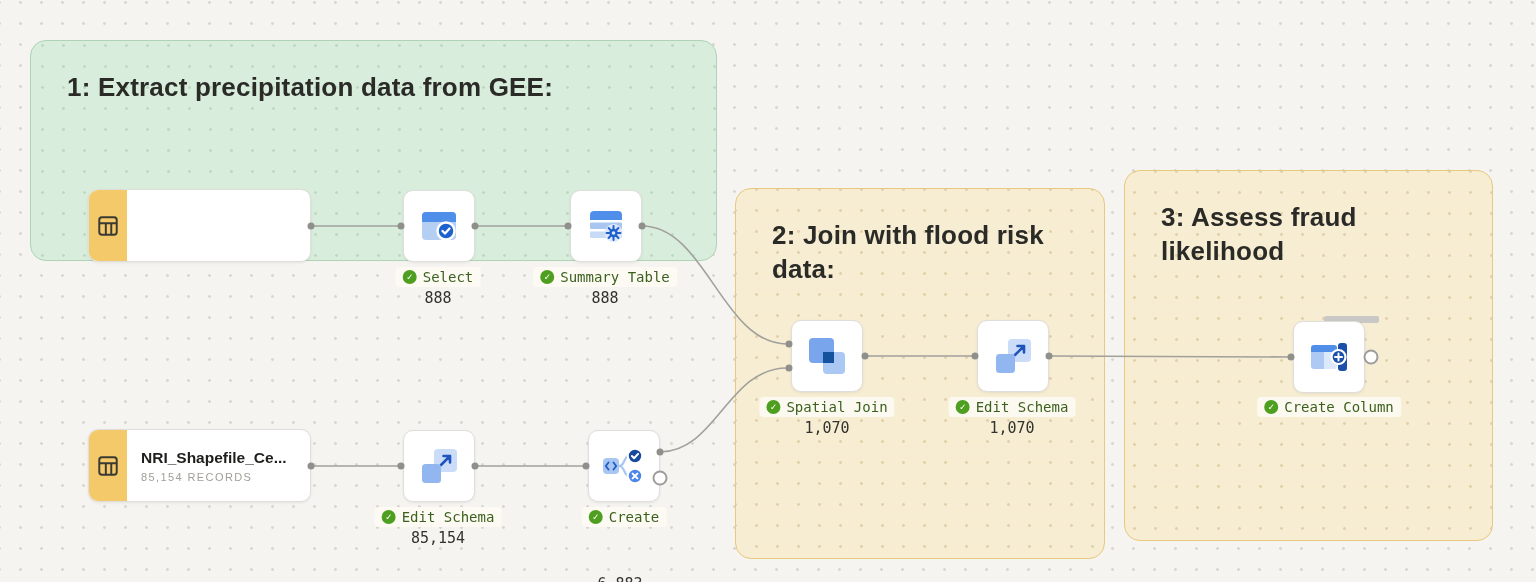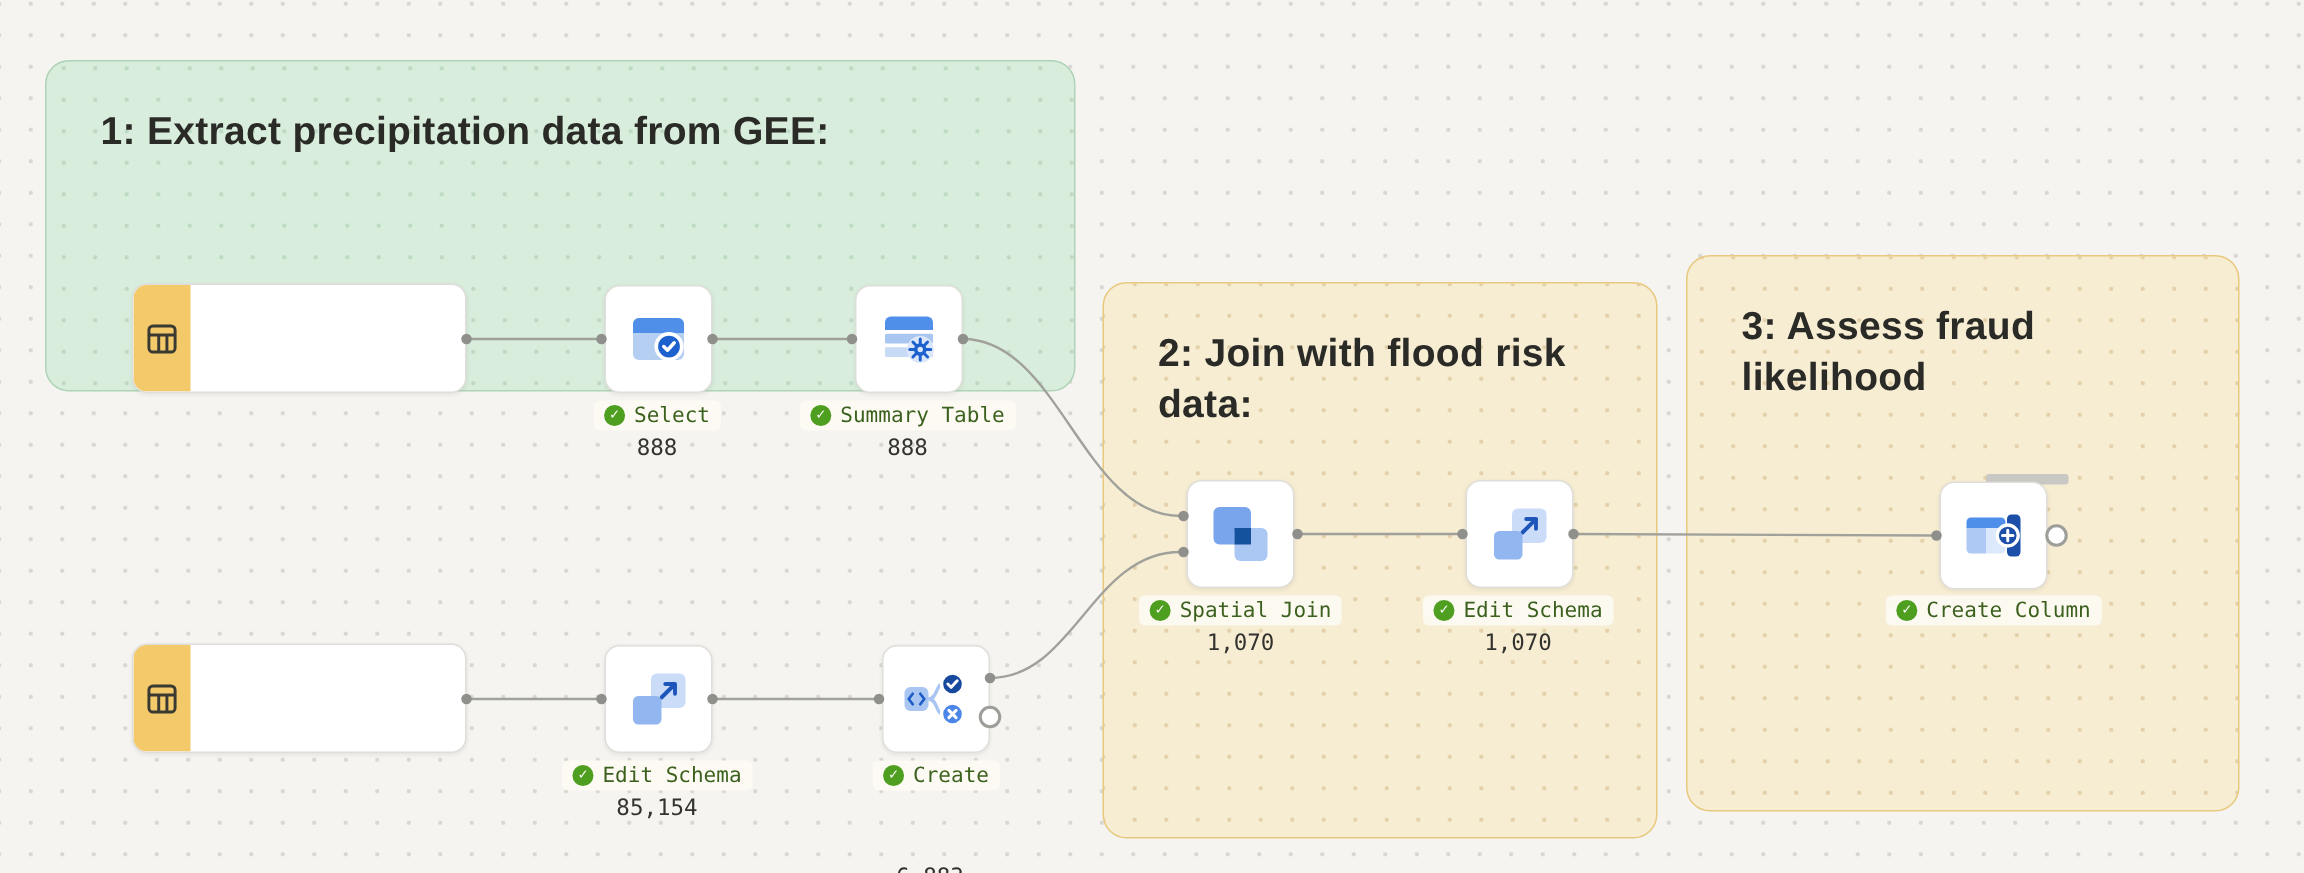--- a/index.html
+++ b/index.html
@@ -95,20 +95,24 @@
       </svg>
     </div>
   </div>
 
   <div class="node dataset" style="left:88px;top:429px;width:223px;height:73px;">
     <div class="stripe">
       <svg width="24" height="24" viewBox="0 0 22 22">
         <rect x="3" y="3" width="16" height="16" rx="2.5" fill="none" stroke="#3a3a33" stroke-width="1.8"></rect>
         <path d="M3 8.5 H19 M9 8.5 V19 M14 8.5 V19" stroke="#3a3a33" stroke-width="1.8" fill="none"></path>
       </svg>
+    </div>
+    <div class="ds-text">
+      <div class="ds-name">NRI_Shapefile_Ce...</div>
+      <div class="ds-records">85,154 RECORDS</div>
     </div>
   </div>
 
   <div class="node op" style="left:403px;top:190px;width:72px;height:72px;">
     <svg width="44" height="44" viewBox="0 0 44 44">
       <rect x="5" y="8" width="34" height="28" rx="4" fill="#b5cff3"></rect>
       <path d="M5 18 v-6 a4 4 0 0 1 4 -4 h26 a4 4 0 0 1 4 4 v6 z" fill="#4f8fe9"></path>
       <circle cx="29" cy="27" r="8.5" fill="#1d61cf" stroke="#ffffff" stroke-width="2.5"></circle>
       <path d="M25.5 27 l2.5 2.5 l4.5 -5" stroke="#ffffff" stroke-width="2.3" fill="none" stroke-linecap="round" stroke-linejoin="round"></path>
     </svg>

